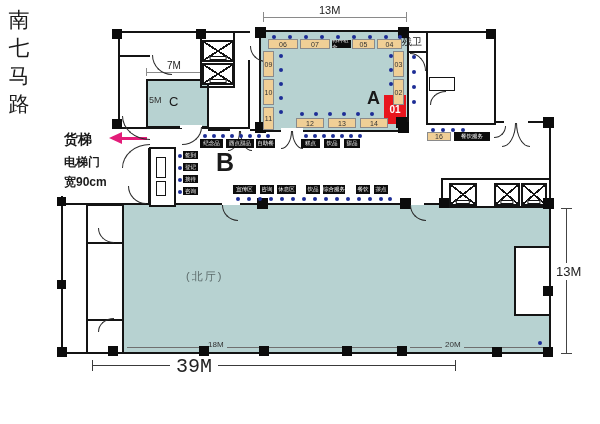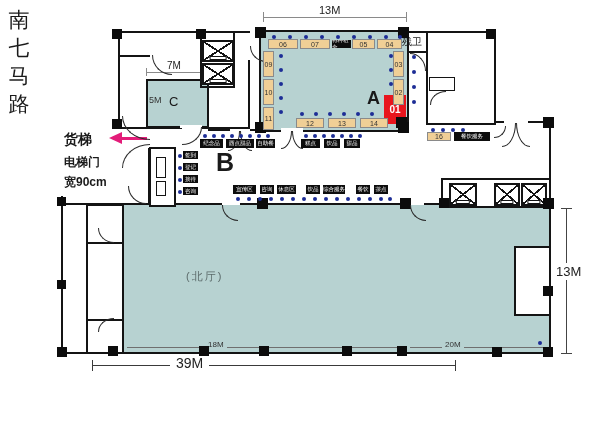--- a/index.html
+++ b/index.html
@@ -82,21 +82,21 @@
   <div class="dimlbl" style="left:555px;top:263px;font-size:13px;background:#fff;padding:1px 1px;">13M</div>
 
   <div class="dim" style="left:127px;top:347px;width:278px;height:1px;background:#6f6f6f;"></div>
   <div class="dimlbl" style="left:205px;top:340px;font-size:8px;background:#b7d2d1;padding:0 3px;color:#333;">18M</div>
   <div class="dim" style="left:410px;top:347px;width:136px;height:1px;background:#6f6f6f;"></div>
   <div class="dimlbl" style="left:442px;top:340px;font-size:8px;background:#b7d2d1;padding:0 3px;color:#333;">20M</div>
 
   <div class="dim" style="left:92px;top:365px;width:364px;height:1px;background:#3a3a3a;"></div>
   <div class="dim" style="left:92px;top:360px;width:1px;height:11px;background:#3a3a3a;"></div>
   <div class="dim" style="left:455px;top:360px;width:1px;height:11px;background:#3a3a3a;"></div>
-  <div class="dimlbl" style="left:170px;top:355px;font-size:14px;background:#fff;padding:0 6px;">39M</div>
+  <div class="dimlbl" style="left:170px;top:355px;font-size:20px;background:#fff;padding:0 6px;font-family:Liberation Mono, monospace;">39M</div>
 
 
   <div class="redbooth" style="left:384px;top:95px;width:22px;height:29px;">01</div>
 <div class="wall" style="left: 118px; top: 31px; width: 132px; height: 2px;"></div>
     <div class="wall" style="left: 118px; top: 31px; width: 2px; height: 96px;"></div>
     <div class="wall" style="left: 118px; top: 55px; width: 32px; height: 2px;"></div>
     <div class="wall" style="left: 248px; top: 60px; width: 2px; height: 69px;"></div>
     <div class="wall" style="left: 118px; top: 127px; width: 64px; height: 2px;"></div>
     <div class="wall" style="left: 202px; top: 127px; width: 48px; height: 2px;"></div>
     <div class="wall" style="left: 200px; top: 33px; width: 2px; height: 55px;"></div>

